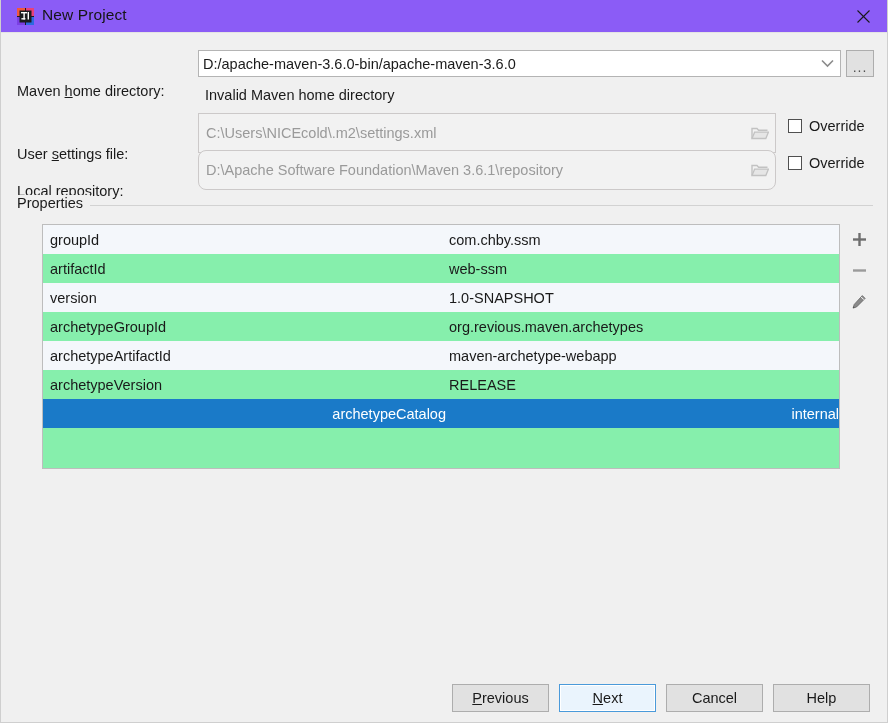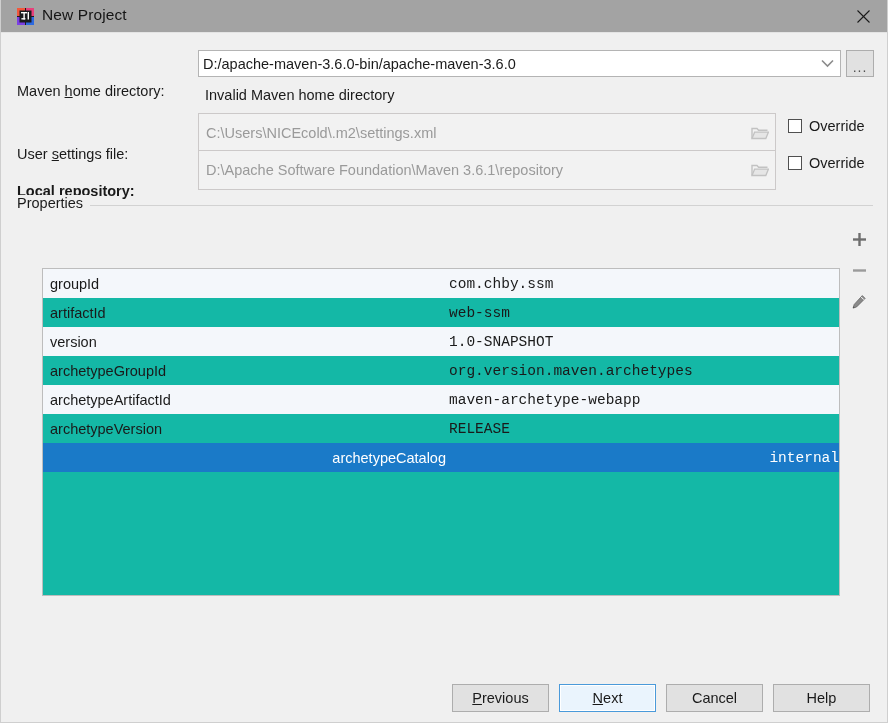--- a/index.html
+++ b/index.html
@@ -24,21 +24,21 @@
     background: #f0f0f0;
     border: 1px solid #cfcfcf;
     border-top: none;
   }
 
   
   #titlebar {
     position: absolute;
     left: 0; top: 0;
     width: 886px; height: 33px;
-    background: #a3a3a3;
+    background: #8b5cf6;
     border-bottom: 1px solid #e4e4e4;
   }
   #title-icon {
     position: absolute; left: 16px; top: 8px;
     width: 17px; height: 17px;
   }
   #title-text {
     position: absolute; left: 41px; top: 6px;
     font-size: 15.5px;
     color: #151515;
@@ -151,44 +151,43 @@
     position: absolute;
     left: 16px; top: 205px;
     width: 856px; height: 1px;
     background: #d2d2d2;
   }
 
   
   #props-table {
     position: absolute;
     left: 41px; top: 224px;
-    width: 798px; height: 328px;
-    background: #14b8a6;
+    width: 798px; height: 245px;
+    background: #86efac;
     border: 1px solid #bdbdbd;
     overflow: hidden;
-    margin-top: 44px;
   }
   .prop-row {
     height: 29px;
     display: flex;
     align-items: center;
     font-size: 14.5px;
     color: #1a1a1a;
   }
   .prop-row.alt { background: #f4f7fb; }
   .prop-row.sel { background: #1a7ac8; color: #ffffff; }
   .prop-key {
     width: 403px;
     padding-left: 7px;
     white-space: nowrap; overflow: hidden;
   }
   .prop-val {
     flex: 1;
     padding-left: 3px;
-    white-space: nowrap; overflow: hidden; font-family: Liberation Mono, monospace;
+    white-space: nowrap; overflow: hidden;
   }
 
   
   #table-toolbar {
     position: absolute;
     left: 843px; top: 224px;
     width: 30px; height: 100px;
     display: flex; flex-direction: column; align-items: center;
   }
   .tb-btn {
@@ -276,25 +275,25 @@
         <path d="M1 12.5 L3.6 6.2 L17.4 6.2 L14.8 12.5 Z" fill="#e6e6e6" stroke="#c2c2c2" stroke-width="1.3"></path>
       </svg>
     </span>
   </div>
 
   <div class="override-box" style="left:787px; top:118px;">
     <span class="cb"></span>
     <span class="override-label">Override</span>
   </div>
 
-  <div class="form-label" style="left:16px; top:155px;font-weight:bold;">
+  <div class="form-label" style="left:16px; top:155px;">
     <span>Local </span><span class="mn">r</span><span>epository:</span>
   </div>
 
-  <div class="disabled-field" style="left:197px; top:150px; width:578px;">
+  <div class="disabled-field" style="left:197px; top:150px; width:578px;border-radius:8px;">
     <span class="val">D:\Apache Software Foundation\Maven 3.6.1\repository</span>
     <span class="folder-btn">
       <svg width="18" height="14" viewBox="0 0 18 14">
         <path d="M1 12.5 L1 2.5 L6 2.5 L7.6 4.3 L16.5 4.3" fill="none" stroke="#c2c2c2" stroke-width="1.4"></path>
         <path d="M1 12.5 L3.6 6.2 L17.4 6.2 L14.8 12.5 Z" fill="#e6e6e6" stroke="#c2c2c2" stroke-width="1.3"></path>
       </svg>
     </span>
   </div>
 
   <div class="override-box" style="left:787px; top:155px;">
@@ -314,21 +313,21 @@
       <div class="prop-row">
         <div class="prop-key">artifactId</div>
         <div class="prop-val">web-ssm</div>
       </div>
       <div class="prop-row alt">
         <div class="prop-key">version</div>
         <div class="prop-val">1.0-SNAPSHOT</div>
       </div>
       <div class="prop-row">
         <div class="prop-key">archetypeGroupId</div>
-        <div class="prop-val">org.version.maven.archetypes</div>
+        <div class="prop-val">org.revious.maven.archetypes</div>
       </div>
       <div class="prop-row alt">
         <div class="prop-key">archetypeArtifactId</div>
         <div class="prop-val">maven-archetype-webapp</div>
       </div>
       <div class="prop-row">
         <div class="prop-key">archetypeVersion</div>
         <div class="prop-val">RELEASE</div>
       </div>
       <div class="prop-row sel" style="background: rgb(26, 122, 200); text-align: right;">

